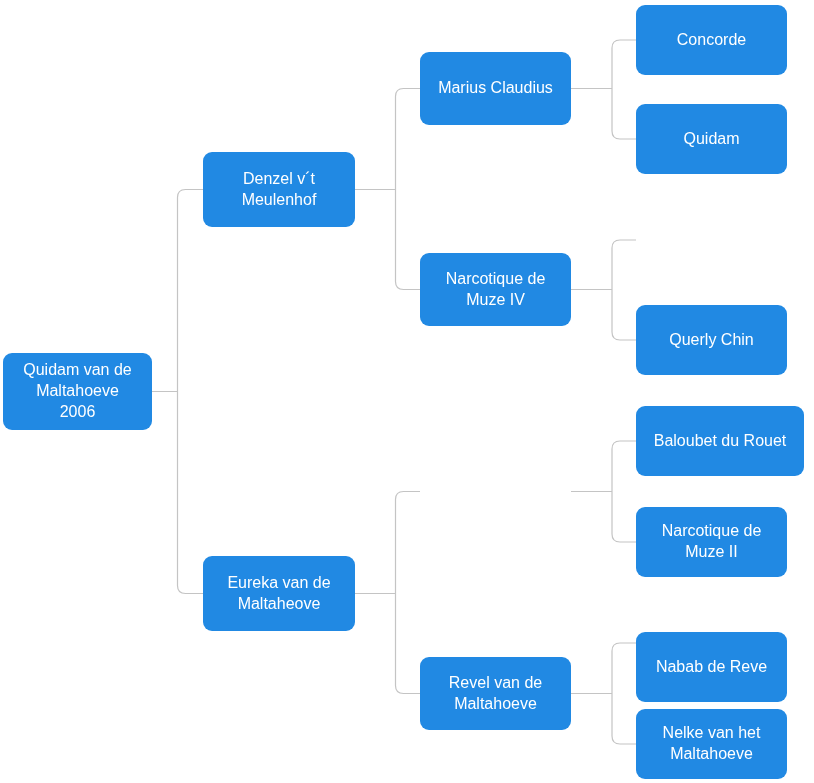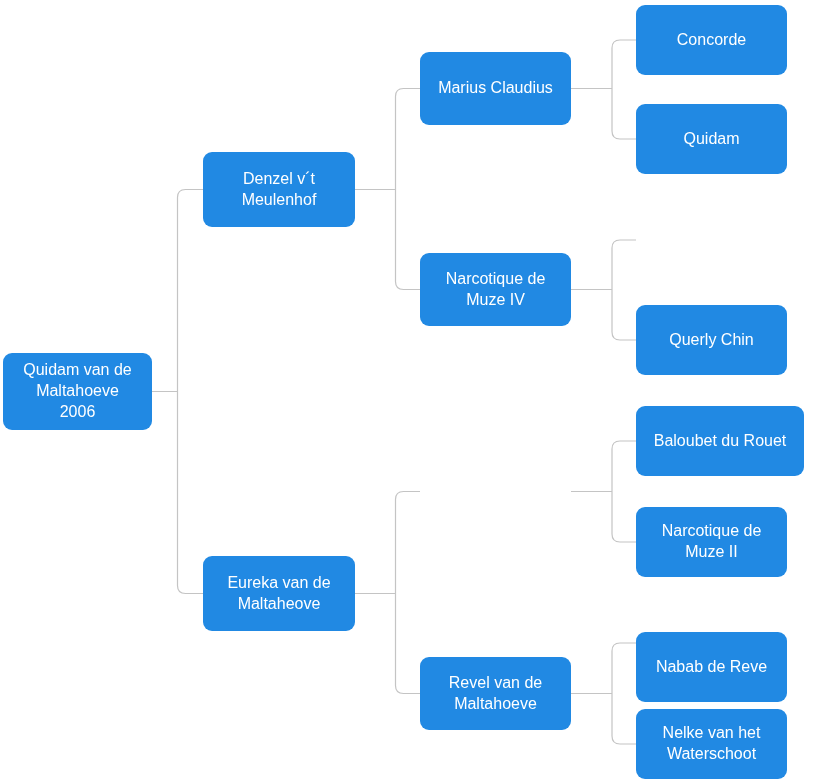--- a/index.html
+++ b/index.html
@@ -103,16 +103,16 @@
   <div class="node" style="left:636px; top:406px; width:168px; height:70px;">
     <span class="node-label">Baloubet du Rouet</span>
   </div>
   <div class="node" style="left:636px; top:507px; width:151px; height:70px;">
     <span class="node-label">Narcotique de Muze II</span>
   </div>
   <div class="node" style="left:636px; top:608px; width:151px; height:70px;margin-top:24px;">
     <span class="node-label">Nabab de Reve</span>
   </div>
   <div class="node" style="left:636px; top:709px; width:151px; height:70px;">
-    <span class="node-label">Nelke van het Waterschoot</span>
+    <span class="node-label">Nelke van het Maltahoeve</span>
   </div>
 
 </div>
 
 </body></html>

